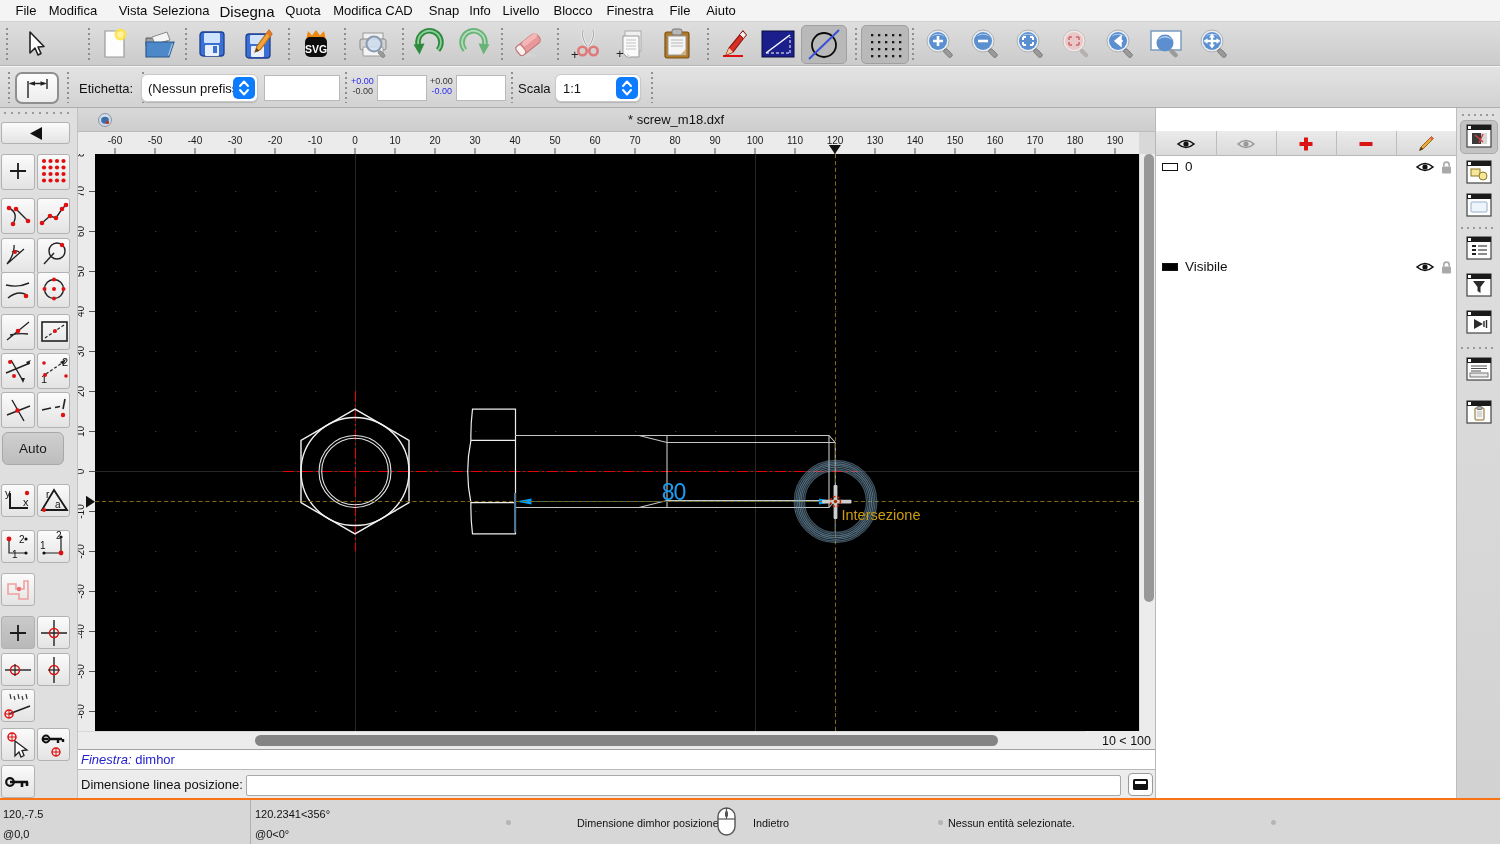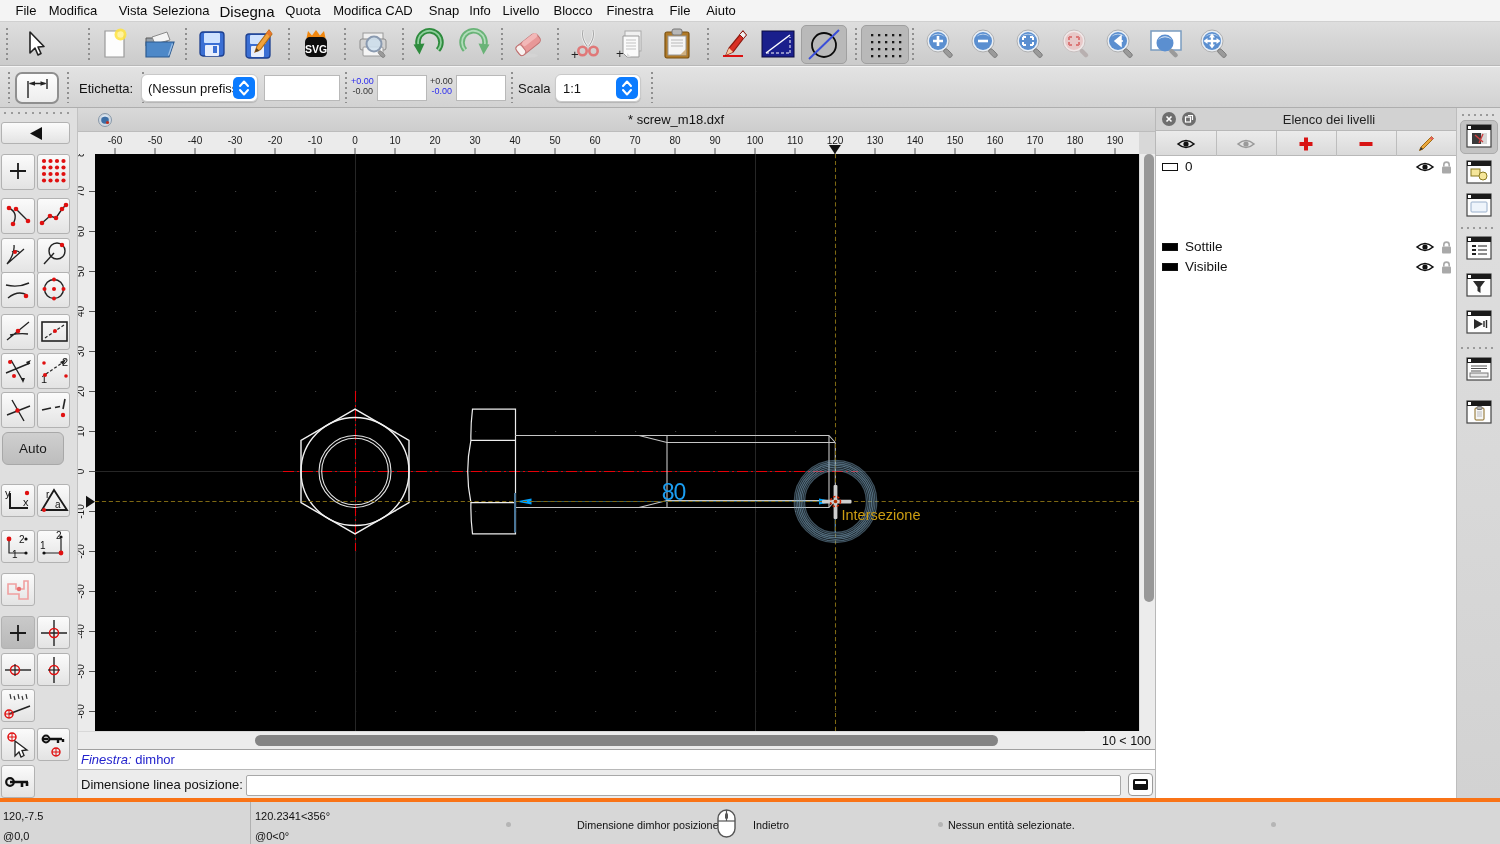--- a/index.html
+++ b/index.html
@@ -591,50 +591,40 @@
     <div class="abs" style="left:3px;top:2px;font-size:13px;color:#2222cc"><i>Finestra:</i> dimhor</div>
   </div>
 <div class="abs" style="left:78px;top:769px;width:1077px;height:29px;background:#ececec;border-top:1px solid #b8b8b8">
     <div class="abs" style="left:3px;top:7px;font-size:13px;color:#111">Dimensione linea posizione:</div>
     <div class="abs" style="left:168px;top:5px;width:875px;height:21px;background:#fff;border:1px solid #a8a8a8;border-radius:2px"></div>
     <div class="abs" style="left:1050px;top:3px;width:25px;height:23px;background:#fdfdfd;border:1px solid #9a9a9a;border-radius:4px"><svg width="23" height="21" viewBox="0 0 23 21" style="">
         <rect x="4" y="5" width="15" height="11" rx="1.5" fill="#111"></rect>
         <rect x="6" y="7" width="11" height="3" fill="#fff"></rect>
       </svg></div>
   </div>
-<div class="abs" style="left:0;top:798px;width:1500px;height:46px;background:#d7d7d7;border-top:4px solid #f97316;font-size:11.5px;color:#111">
+<div class="abs" style="left:0;top:798px;width:1500px;height:46px;background:#d7d7d7;border-top:2px solid #f97316;font-size:11.5px;color:#111">
     <div class="abs" style="left:3px;top:8px;font-size:11px">120,-7.5</div>
     <div class="abs" style="left:3px;top:28px;font-size:11px">@0,0</div>
     <div class="abs" style="left:250px;top:0;width:1px;height:46px;background:#b0b0b0"></div>
     <div class="abs" style="left:255px;top:8px;font-size:11px">120.2341&lt;356°</div>
     <div class="abs" style="left:255px;top:28px;font-size:11px">@0&lt;0°</div>
     <div class="abs" style="left:506px;top:818px;width:5px;height:5px;border-radius:3px;background:#b5b5b5;top:20px"></div>
     <div class="abs" style="left:577px;top:17px;font-size:10.8px">Dimensione dimhor posizione</div>
     <div class="abs" style="left:716px;top:7px"><svg width="22" height="30" viewBox="0 0 22 30" style="">
         <rect x="2" y="1" width="17" height="27" rx="8.5" fill="#fff" stroke="#555" stroke-width="1.4"></rect>
         <line x1="2" y1="12" x2="19" y2="12" stroke="#555" stroke-width="1.2"></line>
         <line x1="10.5" y1="1" x2="10.5" y2="12" stroke="#555" stroke-width="1.2"></line>
         <rect x="9" y="4" width="3" height="6" rx="1.5" fill="#555"></rect>
       </svg></div>
     <div class="abs" style="left:753px;top:17px;font-size:10.8px">Indietro</div>
     <div class="abs" style="left:938px;top:20px;width:5px;height:5px;border-radius:3px;background:#b5b5b5"></div>
     <div class="abs" style="left:948px;top:17px;font-size:10.8px">Nessun entità selezionate.</div>
     <div class="abs" style="left:1271px;top:20px;width:5px;height:5px;border-radius:3px;background:#b5b5b5"></div>
   </div>
 <div class="abs" style="left:1155px;top:108px;width:301px;height:690px;background:#fff;border-left:1px solid #b8b8b8">
-    <div class="abs" style="left:0;top:0;width:301px;height:23px;background:#d2d2d2;border-bottom:1px solid #b8b8b8">
-      <div class="abs" style="left:6px;top:4px;width:14px;height:14px;border-radius:7px;background:#6e6e6e"><svg width="14" height="14" viewBox="0 0 14 14" style="">
-          <path d="M4.5 4.5 L9.5 9.5 M9.5 4.5 L4.5 9.5" stroke="#fff" stroke-width="1.6"></path>
-        </svg></div>
-      <div class="abs" style="left:26px;top:4px;width:14px;height:14px;border-radius:7px;background:#6e6e6e"><svg width="14" height="14" viewBox="0 0 14 14" style="">
-          <rect x="3.5" y="5" width="5" height="5" fill="none" stroke="#fff" stroke-width="1.2"></rect>
-          <path d="M6 3.5 h4.5 V8" fill="none" stroke="#fff" stroke-width="1.2"></path>
-        </svg></div>
-      <div class="abs" style="left:45px;top:4px;width:256px;text-align:center;font-size:13px;color:#222">Elenco dei livelli</div>
-    </div>
     <div class="abs" style="left:0;top:23px;width:301px;height:25px;background:linear-gradient(#ebebeb,#dadada);border-bottom:1px solid #b8b8b8">
       <div class="abs" style="left:60px;top:0;width:1px;height:25px;background:#bdbdbd"></div>
       <div class="abs" style="left:120px;top:0;width:1px;height:25px;background:#bdbdbd"></div>
       <div class="abs" style="left:180px;top:0;width:1px;height:25px;background:#bdbdbd"></div>
       <div class="abs" style="left:240px;top:0;width:1px;height:25px;background:#bdbdbd"></div>
       <div class="abs" style="left:0px;top:0;width:60px;height:25px;display:flex;align-items:center;justify-content:center">
         <svg width="20" height="14" viewBox="0 0 20 14" style="">
           <path d="M2 7 Q10 0 18 7 Q10 14 2 7 Z" fill="none" stroke="#111" stroke-width="1.6"></path>
           <circle cx="10" cy="7" r="2.6" fill="#111"></circle>
         </svg>
@@ -668,32 +658,20 @@
       <div class="abs" style="left:29px;top:2px">0</div>
       <div class="abs" style="left:259px;top:3px"><svg width="20" height="14" viewBox="0 0 20 14" style="">
           <path d="M2 7 Q10 0 18 7 Q10 14 2 7 Z" fill="none" stroke="#111" stroke-width="1.6"></path>
           <circle cx="10" cy="7" r="2.6" fill="#111"></circle>
         </svg></div>
       <div class="abs" style="left:284px;top:3px"><svg width="13" height="15" viewBox="0 0 13 15" style="">
           <rect x="2" y="6.5" width="9" height="7" rx="1" fill="#a9a9a9"></rect>
           <path d="M3.8 6.5 V4.8 a2.7 2.7 0 0 1 5.4 0 V6.5" fill="none" stroke="#a9a9a9" stroke-width="1.6"></path>
         </svg></div>
     </div>
-    <div class="abs" style="left:0;top:129px;width:299px;height:20px;color:#111;font-size:13.5px">
-      <div class="abs" style="left:6px;top:6px;width:16px;height:8px;background:#000;border:1.3px solid #111"></div>
-      <div class="abs" style="left:29px;top:2px">Sottile</div>
-      <div class="abs" style="left:259px;top:3px"><svg width="20" height="14" viewBox="0 0 20 14" style="">
-          <path d="M2 7 Q10 0 18 7 Q10 14 2 7 Z" fill="none" stroke="#111" stroke-width="1.6"></path>
-          <circle cx="10" cy="7" r="2.6" fill="#111"></circle>
-        </svg></div>
-      <div class="abs" style="left:284px;top:3px"><svg width="13" height="15" viewBox="0 0 13 15" style="">
-          <rect x="2" y="6.5" width="9" height="7" rx="1" fill="#a9a9a9"></rect>
-          <path d="M3.8 6.5 V4.8 a2.7 2.7 0 0 1 5.4 0 V6.5" fill="none" stroke="#a9a9a9" stroke-width="1.6"></path>
-        </svg></div>
-    </div>
     <div class="abs" style="left:0;top:149px;width:299px;height:20px;color:#111;font-size:13.5px">
       <div class="abs" style="left:6px;top:6px;width:16px;height:8px;background:#000;border:1.3px solid #111"></div>
       <div class="abs" style="left:29px;top:2px">Visibile</div>
       <div class="abs" style="left:259px;top:3px"><svg width="20" height="14" viewBox="0 0 20 14" style="">
           <path d="M2 7 Q10 0 18 7 Q10 14 2 7 Z" fill="none" stroke="#111" stroke-width="1.6"></path>
           <circle cx="10" cy="7" r="2.6" fill="#111"></circle>
         </svg></div>
       <div class="abs" style="left:284px;top:3px"><svg width="13" height="15" viewBox="0 0 13 15" style="">
           <rect x="2" y="6.5" width="9" height="7" rx="1" fill="#a9a9a9"></rect>
           <path d="M3.8 6.5 V4.8 a2.7 2.7 0 0 1 5.4 0 V6.5" fill="none" stroke="#a9a9a9" stroke-width="1.6"></path>

